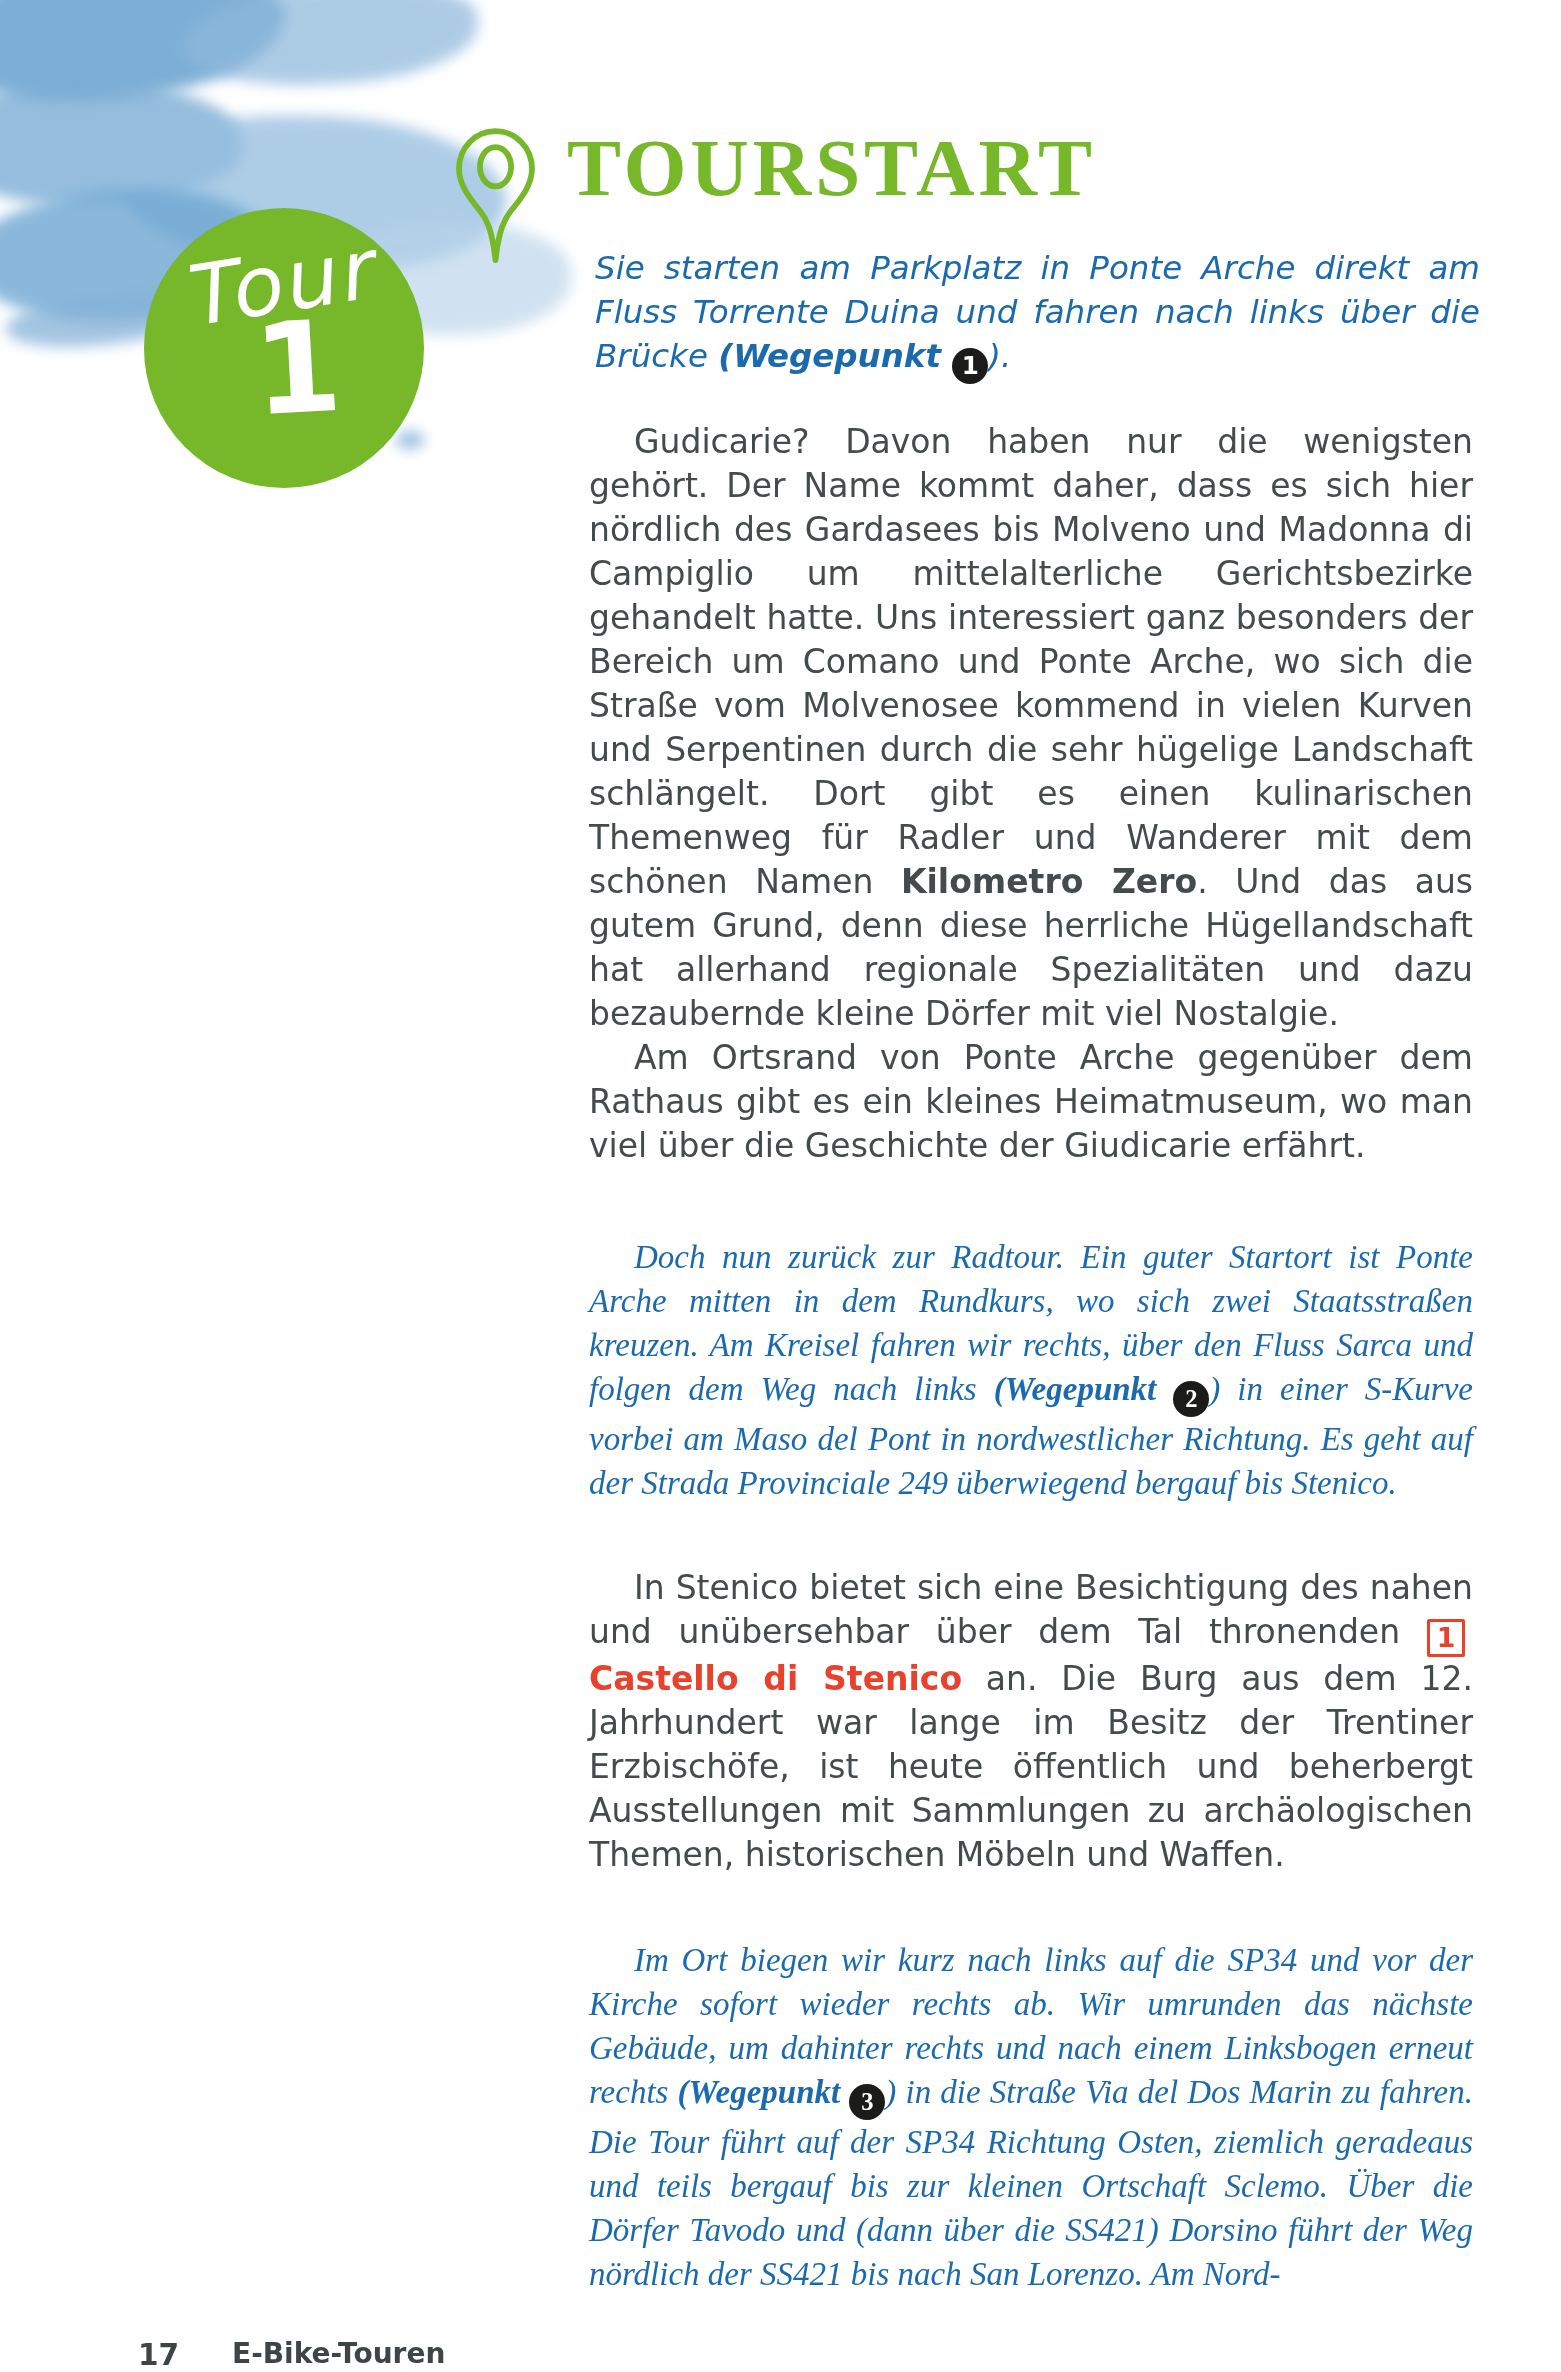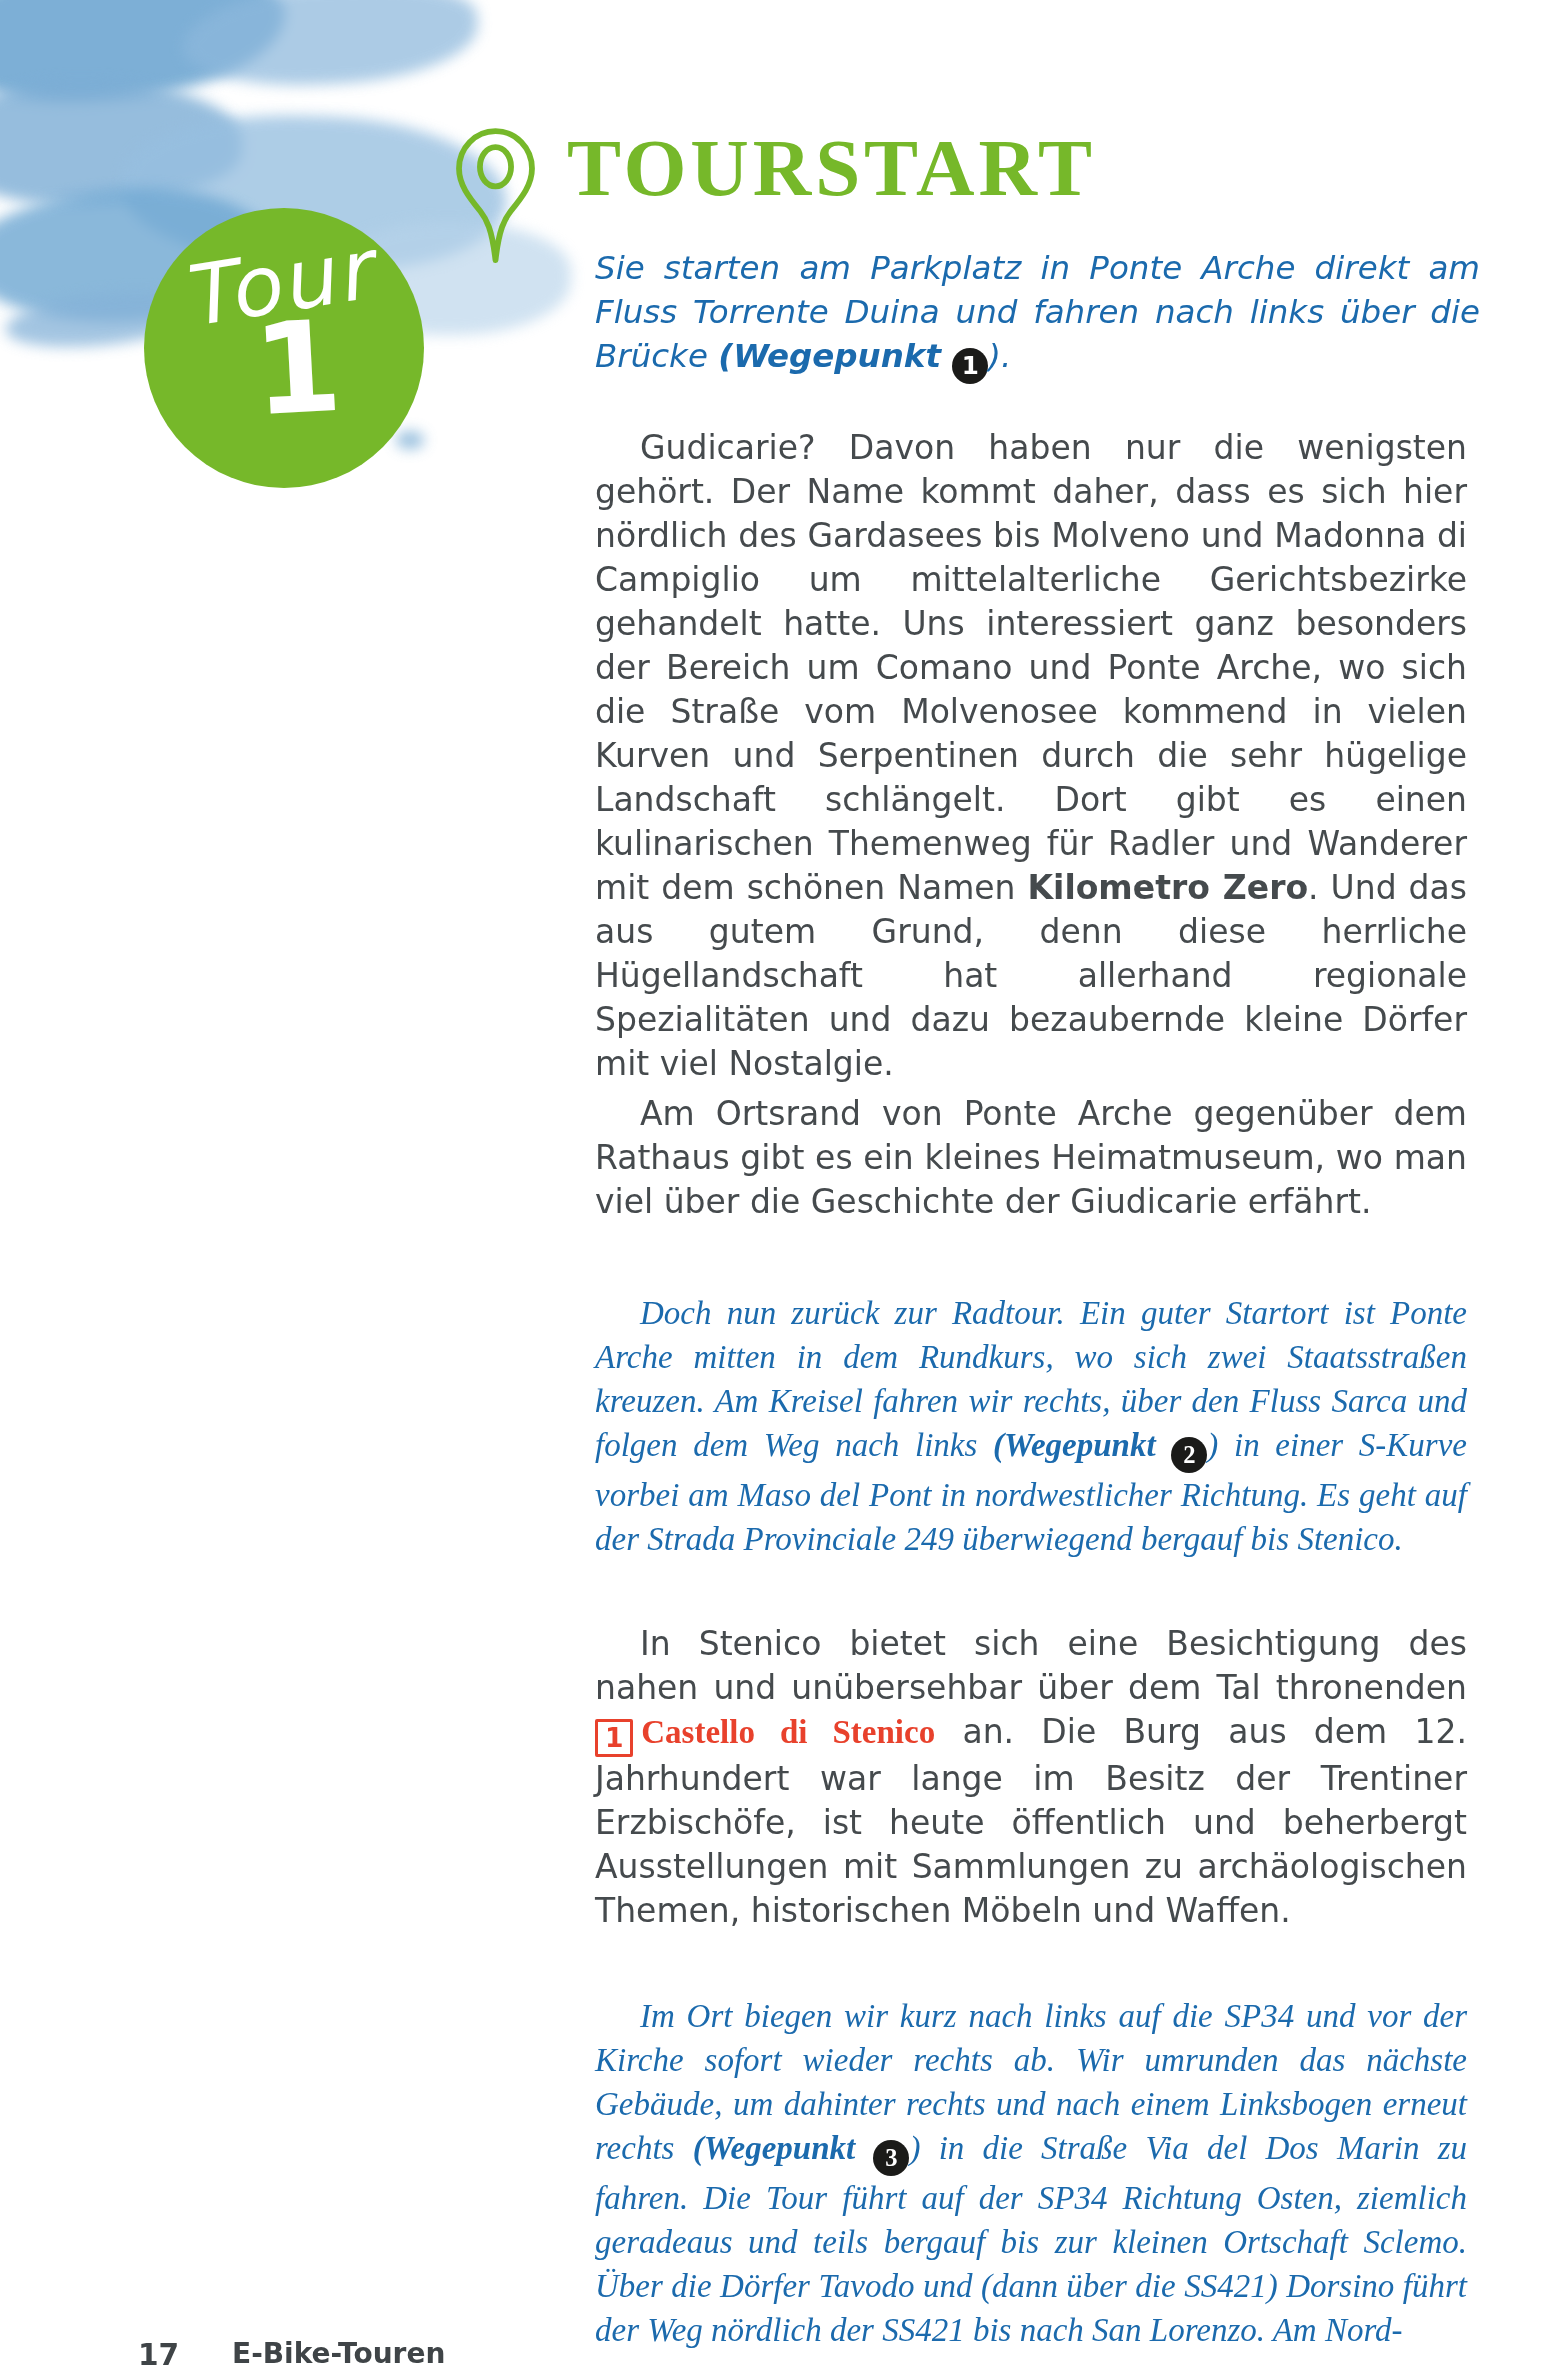--- a/index.html
+++ b/index.html
@@ -61,39 +61,39 @@
   .intro{
     position:absolute;left:583px;top:234px;width:885px;
     font-size:32.5px;line-height:44px;color:#1b6aad;
     font-style:italic;text-align:justify;margin:12px;
   }
   .textcol{
     position:absolute;left:589px;top:420px;width:884px;
     font-size:33px;line-height:44px;color:#454a4d;
     text-align:justify;
   }
-  .textcol p{margin:6px;}
+  .textcol p{margin:0;}
   .indent{text-indent:45px;}
   .gap1{margin-top:67px !important;}
   .gap2{margin-top:61px !important;}
   .blue{color:#1b6aad;font-style:italic;font-family:Liberation Serif, serif;}
   .blue b{font-weight:bold;}
   .wp-badge{
     display:inline-block;width:36px;height:36px;border-radius:50%;
     background:#1b1b19;color:#ffffff;font-style:normal;font-weight:bold;
     font-size:24.6px;line-height:36px;text-align:center;vertical-align:-6.9px;
     text-indent:0;
   }
   .sight-box{
     display:inline-block;min-width:24.6px;height:32.5px;padding:0 3.9px;
     border:3.4px solid #e8412c;border-radius:2px;color:#e8412c;
     font-weight:bold;font-size:26.6px;line-height:31.5px;text-align:center;
     vertical-align:-3.9px;margin-right:7.9px;text-indent:0;
   }
-  .sight-name{color:#e8412c;font-weight:bold;font-family:Liberation Serif, serif;}
+  .sight-name{color:#e8412c;font-weight:bold;}
 
   
   .footer-num{
     position:absolute;left:138px;top:2339px;
     font-size:29.6px;font-weight:bold;color:#3f4447;line-height:1.1;
   }
   .footer-label{
     position:absolute;left:232px;top:2339px;
     font-size:28px;font-weight:bold;color:#3f4447;line-height:1.1;
   }

